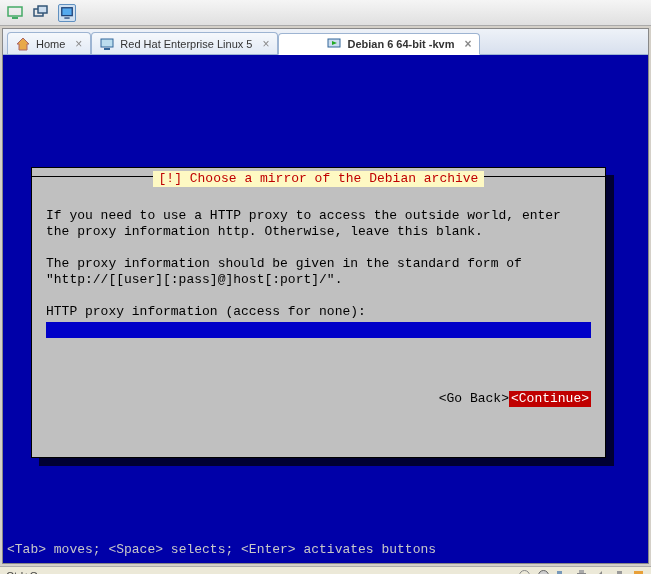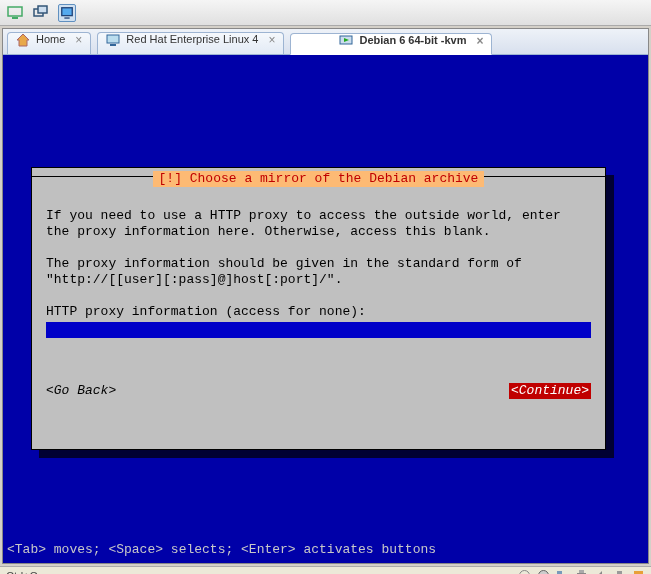--- a/index.html
+++ b/index.html
@@ -45,27 +45,28 @@
 .tabbar {
   height: 26px;
   background: linear-gradient(#eef2f8, #d8e0ee);
   border-bottom: 1px solid #9db4d2;
   display: flex;
   align-items: flex-end;
   padding: 0 4px;
 }
 .tab {
   display: flex;
+  align-items: center;
   height: 22px;
   padding: 0 8px;
   border: 1px solid #9db4d2;
   border-bottom: none;
   background: linear-gradient(#f5f8fc, #e2eaf5);
   border-radius: 4px 4px 0 0;
-  margin-right: 6px;
+  margin-right: 0;
   font-size: 11px;
   color: #333;
   cursor: pointer;
   gap: 6px;
 }
 .tab.active {
   background: #fff;
   border-bottom: 1px solid #fff;
   position: relative;
   top: 1px;
@@ -89,21 +90,21 @@
   width: 575px;
   background: #c0c0c0;
   border: 1px solid #000;
   box-shadow: 8px 8px 0 rgba(0,0,0,0.7);
 }
 .box-title {
   color: #c00000;
   text-align: center;
   font-size: 13px;
   line-height: 16px;
-  background: #fdba74;
+  background: #fef9c3;
   position: relative;
   top: -8px;
   display: inline-block;
   padding: 0 6px;
 }
 .box-title-wrap {
   text-align: center;
   height: 8px;
   border-top: 1px solid #000;
   margin-top: 8px;
@@ -121,23 +122,22 @@
   background: #0000c8;
   border: none;
   margin-top: 2px;
   color: #fff;
   font-family: 'Courier New', monospace;
   font-size: 13px;
   padding: 0 2px;
 }
 .nav-row {
   display: flex;
-  justify-content: space-between;
-  margin-top: 28px;
-  font-style: italic;
+  justify-content: flex-end;
+  margin-top: 36px;
 }
 .nav-go-back { color: #000; }
 .nav-continue { background: #c00000; color: #ffffff; padding: 0 2px; }
 .hint-line {
   position: absolute;
   bottom: 6px;
   left: 0;
   font-size: 13px;
   color: #c8c8c8;
   padding-left: 4px;
@@ -192,42 +192,42 @@
       <span>Home</span>
       <span class="close-x">×</span>
     </div>
     <div class="tab">
       <span class="tab-icon">
         <svg viewBox="0 0 14 14">
             <rect x="1" y="2" width="12" height="8" fill="#bde" stroke="#369"></rect>
             <rect x="4" y="11" width="6" height="2" fill="#369"></rect>
           </svg>
       </span>
-      <span>Red Hat Enterprise Linux 4</span>
+      <span>Red Hat Enterprise Linux 5</span>
       <span class="close-x">×</span>
     </div>
     <div class="tab active">
       <span class="tab-icon">
         <svg viewBox="0 0 14 14">
             <rect x="1" y="2" width="12" height="8" fill="#cde" stroke="#369"></rect>
             <path d="M5 4 L10 6 L5 8 Z" fill="#2a2"></path>
           </svg>
       </span>
       <span>Debian 6 64-bit -kvm</span>
       <span class="close-x">×</span>
     </div>
   </div>
 
   <div class="vm-screen">
     <div class="installer-box">
       <div class="box-title-wrap">
         <span class="box-title">[!] Choose a mirror of the Debian archive</span>
       </div>
       <div class="box-body">
-<span>If you need to use a HTTP proxy to access the outside world, enter the proxy information here. Otherwise, access this blank.</span>
+<span>If you need to use a HTTP proxy to access the outside world, enter the proxy information http. Otherwise, leave this blank.</span>
 
 <span>The proxy information should be given in the standard form of "http://[[user][:pass]@]host[:port]/".</span>
 
 <span>HTTP proxy information (access for none):</span>
 <input class="proxy-input" value="" style="">
         <div class="nav-row">
           <span class="nav-go-back">&lt;Go Back&gt;</span>
           <span class="nav-continue">&lt;Continue&gt;</span>
         </div>
       </div>

